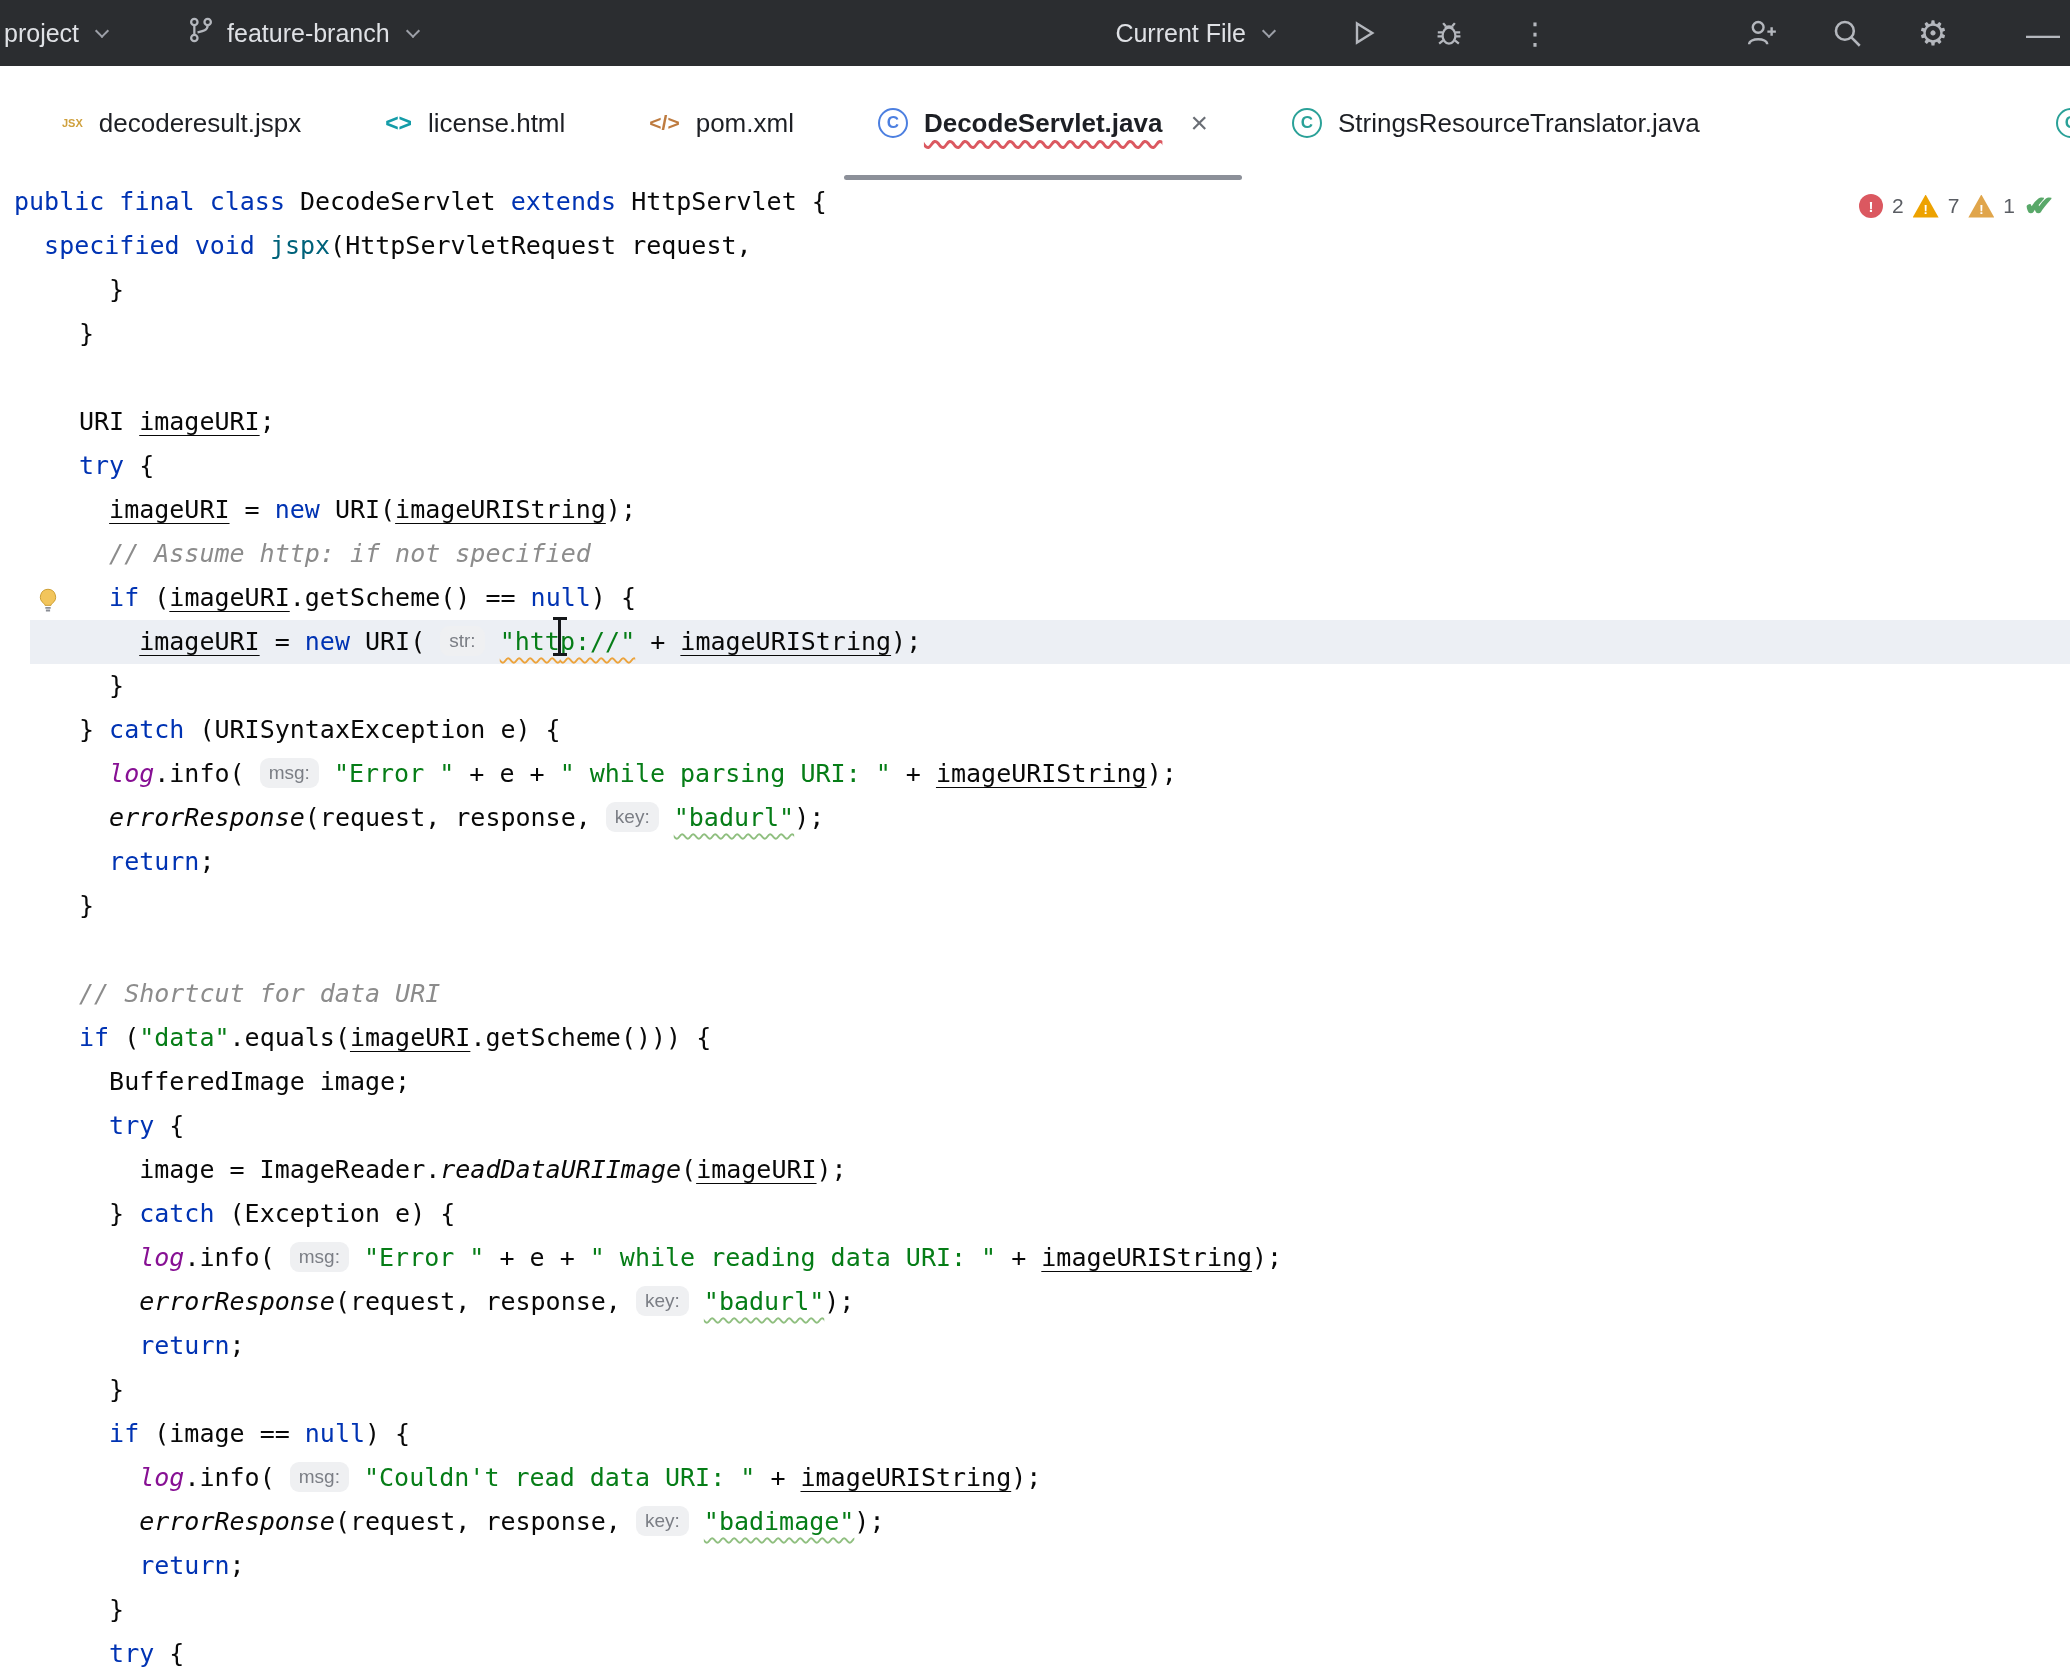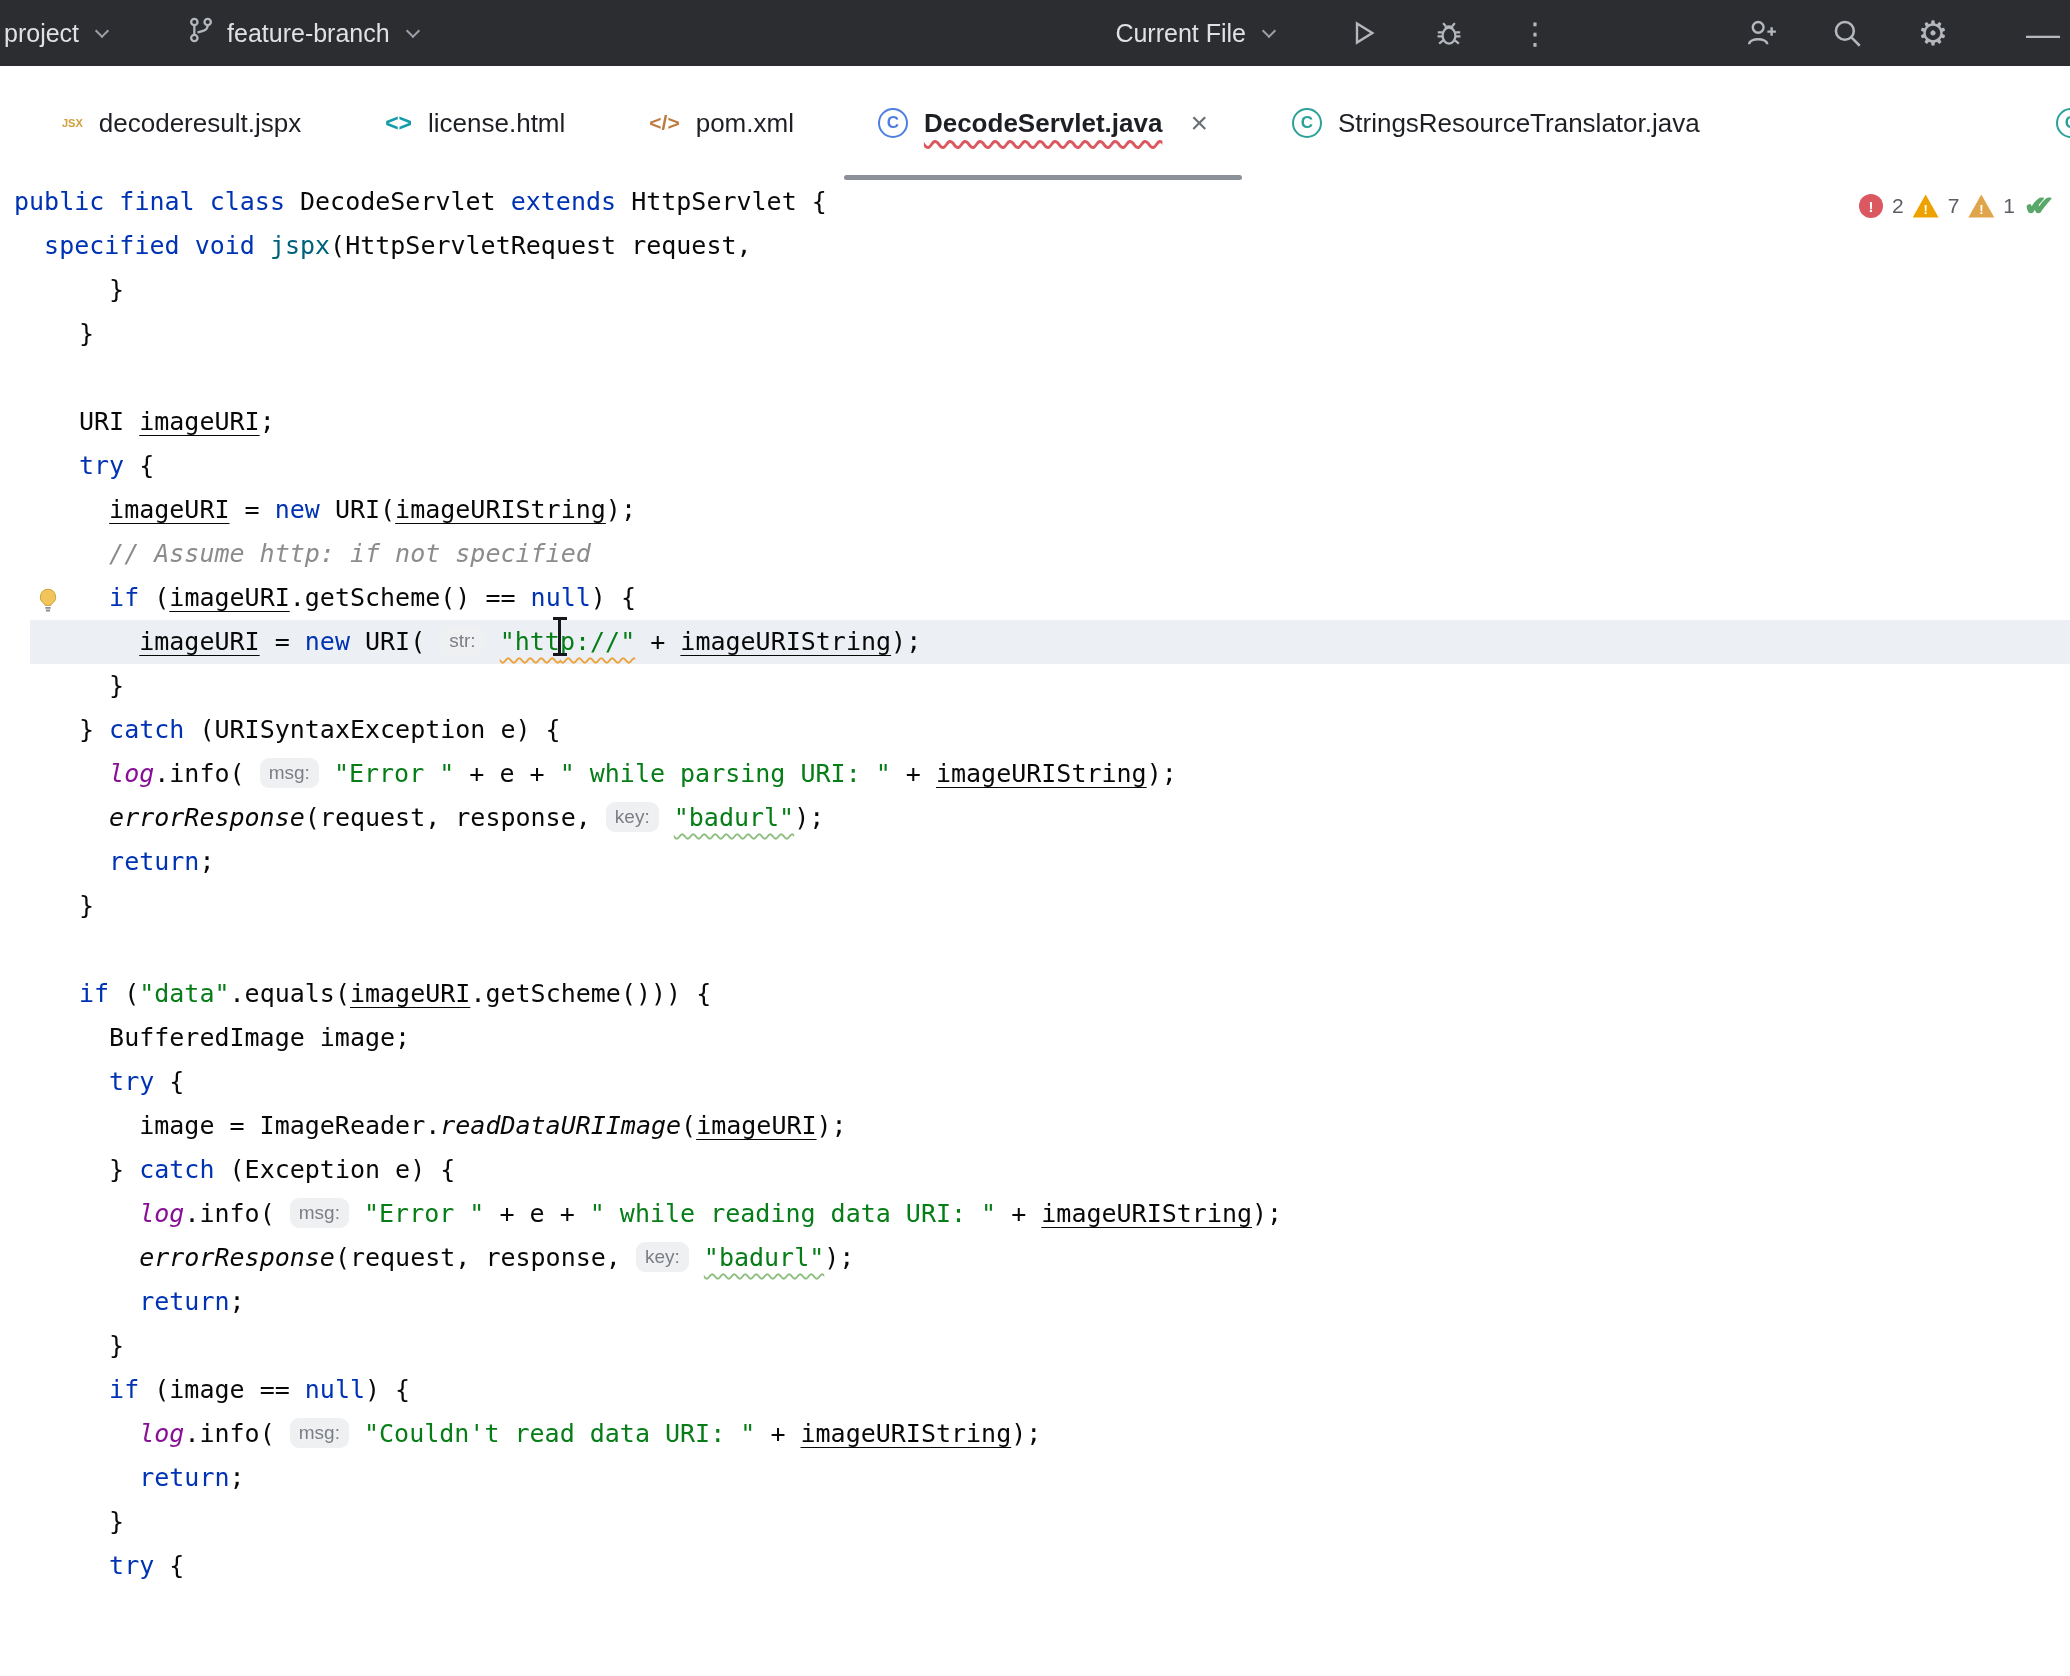--- a/index.html
+++ b/index.html
@@ -199,27 +199,29 @@
           <path stroke="#8A8E96" stroke-width="1.6" fill="none" d="M9.7 18.7h4.6 M10.2 21h3.6"></path>
         </svg></span><span class="line-text"><span>  </span><span class="tk-k">if</span><span> (</span><span class="tk-u">imageURI</span><span>.getScheme() == </span><span class="tk-k">null</span><span>) {</span></span></div>
     <div class="code-line hl"><span class="line-text"><span>    </span><span class="tk-u">imageURI</span><span> = </span><span class="tk-k">new</span><span> URI( </span><span class="tk-h">str:</span><span> </span><span class="tk-wo">"htt</span><span class="caret"></span><span class="tk-wo">p://"</span><span> + </span><span class="tk-u">imageURIString</span><span>);</span></span></div>
     <div class="code-line"><span class="line-text"><span>  }</span></span></div>
     <div class="code-line"><span class="line-text"><span>} </span><span class="tk-k">catch</span><span> (URISyntaxException e) {</span></span></div>
     <div class="code-line"><span class="line-text"><span>  </span><span class="tk-f">log</span><span>.info( </span><span class="tk-h">msg:</span><span> </span><span class="tk-s">"Error "</span><span> + e + </span><span class="tk-s">" while parsing URI: "</span><span> + </span><span class="tk-u">imageURIString</span><span>);</span></span></div>
     <div class="code-line"><span class="line-text"><span>  </span><span class="tk-m">errorResponse</span><span>(request, response, </span><span class="tk-h">key:</span><span> </span><span class="tk-ws">"badurl"</span><span>);</span></span></div>
     <div class="code-line"><span class="line-text"><span>  </span><span class="tk-k">return</span><span>;</span></span></div>
     <div class="code-line"><span class="line-text"><span>}</span></span></div>
     <div class="code-line"><span class="line-text"></span></div>
+    <div class="code-line"><span class="line-text"><span class="tk-c">// Shortcut for data URI</span></span></div>
     <div class="code-line"><span class="line-text"><span class="tk-k">if</span><span> (</span><span class="tk-s">"data"</span><span>.equals(</span><span class="tk-u">imageURI</span><span>.getScheme())) {</span></span></div>
     <div class="code-line"><span class="line-text"><span>  BufferedImage image;</span></span></div>
     <div class="code-line"><span class="line-text"><span>  </span><span class="tk-k">try</span><span> {</span></span></div>
     <div class="code-line"><span class="line-text"><span>    image = ImageReader.</span><span class="tk-m">readDataURIImage</span><span>(</span><span class="tk-u">imageURI</span><span>);</span></span></div>
     <div class="code-line"><span class="line-text"><span>  } </span><span class="tk-k">catch</span><span> (Exception e) {</span></span></div>
     <div class="code-line"><span class="line-text"><span>    </span><span class="tk-f">log</span><span>.info( </span><span class="tk-h">msg:</span><span> </span><span class="tk-s">"Error "</span><span> + e + </span><span class="tk-s">" while reading data URI: "</span><span> + </span><span class="tk-u">imageURIString</span><span>);</span></span></div>
     <div class="code-line"><span class="line-text"><span>    </span><span class="tk-m">errorResponse</span><span>(request, response, </span><span class="tk-h">key:</span><span> </span><span class="tk-ws">"badurl"</span><span>);</span></span></div>
     <div class="code-line"><span class="line-text"><span>    </span><span class="tk-k">return</span><span>;</span></span></div>
     <div class="code-line"><span class="line-text"><span>  }</span></span></div>
     <div class="code-line"><span class="line-text"><span>  </span><span class="tk-k">if</span><span> (image == </span><span class="tk-k">null</span><span>) {</span></span></div>
     <div class="code-line"><span class="line-text"><span>    </span><span class="tk-f">log</span><span>.info( </span><span class="tk-h">msg:</span><span> </span><span class="tk-s">"Couldn't read data URI: "</span><span> + </span><span class="tk-u">imageURIString</span><span>);</span></span></div>
+    <div class="code-line"><span class="line-text"><span>    </span><span class="tk-m">errorResponse</span><span>(request, response, </span><span class="tk-h">key:</span><span> </span><span class="tk-ws">"badimage"</span><span>);</span></span></div>
     <div class="code-line"><span class="line-text"><span>    </span><span class="tk-k">return</span><span>;</span></span></div>
     <div class="code-line"><span class="line-text"><span>  }</span></span></div>
     <div class="code-line"><span class="line-text"><span>  </span><span class="tk-k">try</span><span> {</span></span></div>
   </div>
 
 </body></html>

